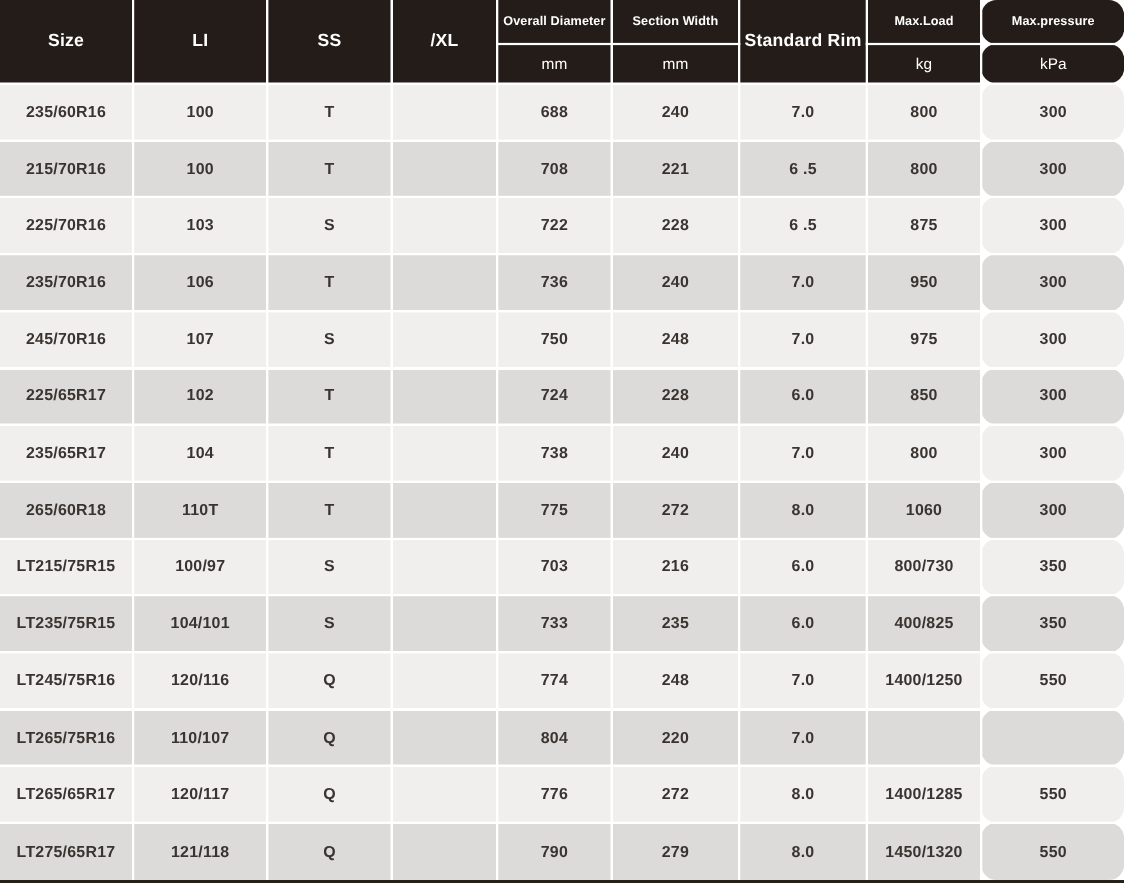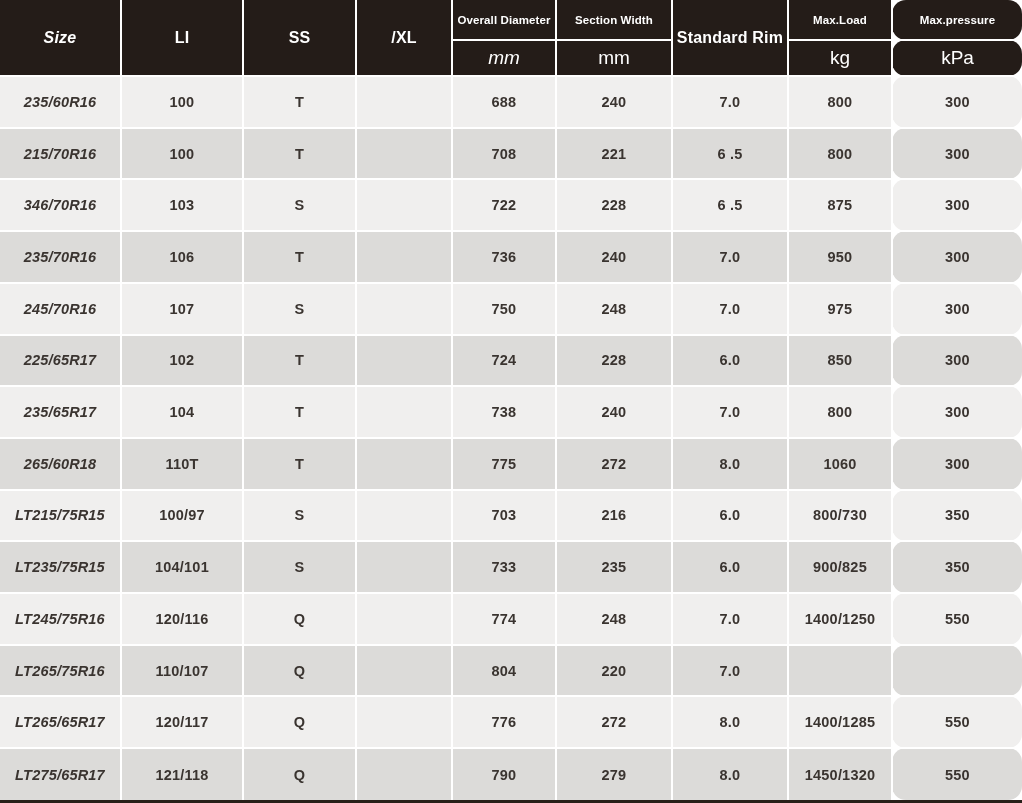--- a/index.html
+++ b/index.html
@@ -31,21 +31,21 @@
     table-layout: fixed;
   }
   table.spec th, table.spec td {
     border: 2px solid var(--divider);
     text-align: center;
     vertical-align: middle;
     overflow: hidden;
     white-space: nowrap;
   }
   
-  table.spec tr th:first-child, table.spec tr td:first-child { border-left: none; font-style: italic; }
+  table.spec tr th:first-child, table.spec tr td:first-child { border-left: none; }
   table.spec tr th:last-child,  table.spec tr td:last-child  { border-right: none; border-radius: 14px; }
   table.spec thead tr:first-child th { border-top: none; }
   table.spec tbody tr:last-child td { border-bottom: none; }
 
   thead th {
     background: var(--header-bg);
     color: var(--header-text);
     margin-left: 32px;
   }
   tr.head-main { height: 40px; }
@@ -54,21 +54,21 @@
     font-size: 16px;
     font-weight: bold;
     letter-spacing: 0.2px;
   }
   th.h-small {
     font-size: 11.5px;
     font-weight: bold;
     letter-spacing: 0.1px;
   }
   th.h-unit {
-    font-size: 19px;
+    font-size: 14px;
     font-weight: normal;
   }
   tbody tr { height: 51.7px; margin-left: 12px; }
   tbody td {
     font-size: 14.5px;
     font-weight: 600;
     color: var(--body-text);
     letter-spacing: 0.2px;
   }
   tbody tr:nth-child(odd)  td { background: var(--row-light); }
@@ -126,21 +126,21 @@
           <td>100</td>
           <td>T</td>
           <td></td>
           <td>708</td>
           <td>221</td>
           <td>6 .5</td>
           <td>800</td>
           <td>300</td>
         </tr>
         <tr>
-          <td>346/70R16</td>
+          <td>225/70R16</td>
           <td>103</td>
           <td>S</td>
           <td></td>
           <td>722</td>
           <td>228</td>
           <td>6 .5</td>
           <td>875</td>
           <td>300</td>
         </tr>
         <tr>
@@ -210,21 +210,21 @@
           <td>350</td>
         </tr>
         <tr>
           <td>LT235/75R15</td>
           <td>104/101</td>
           <td>S</td>
           <td></td>
           <td>733</td>
           <td>235</td>
           <td>6.0</td>
-          <td>900/825</td>
+          <td>400/825</td>
           <td>350</td>
         </tr>
         <tr>
           <td>LT245/75R16</td>
           <td>120/116</td>
           <td>Q</td>
           <td></td>
           <td>774</td>
           <td>248</td>
           <td>7.0</td>

